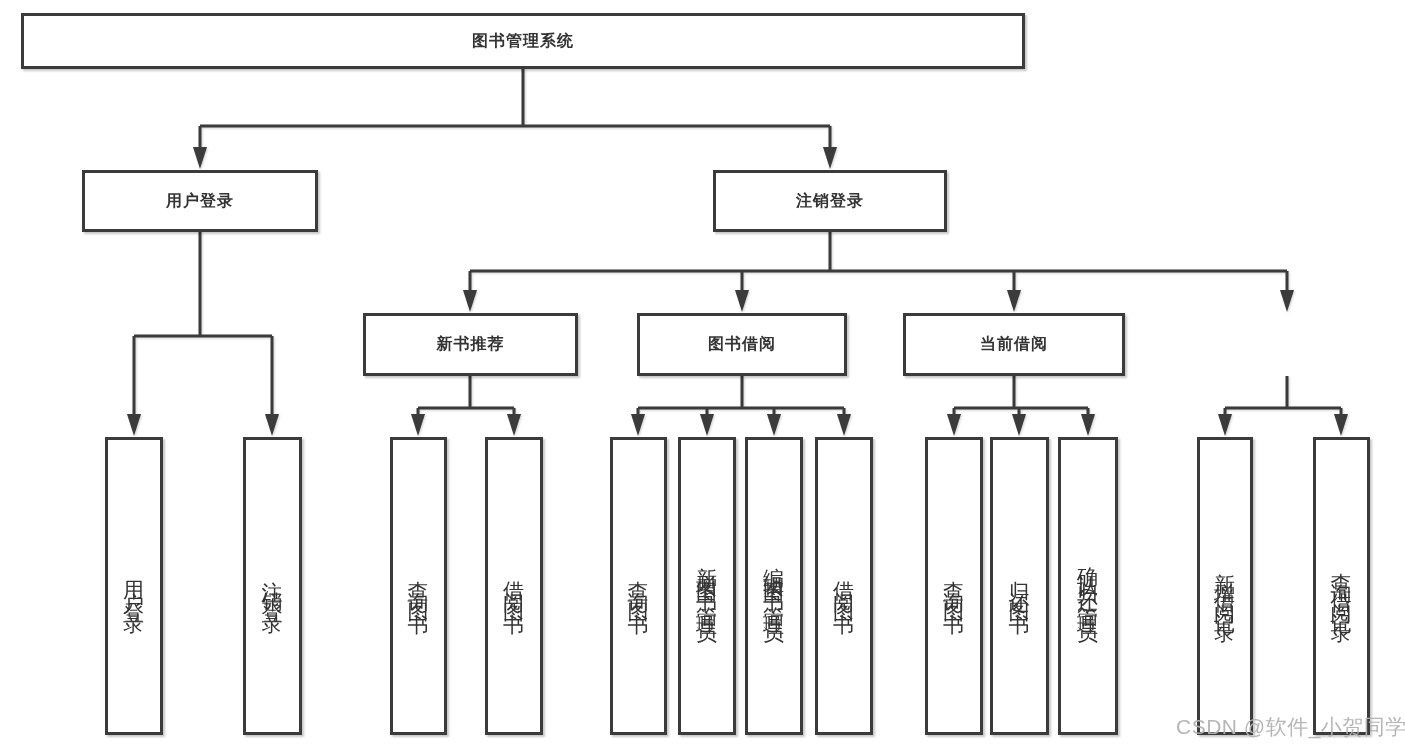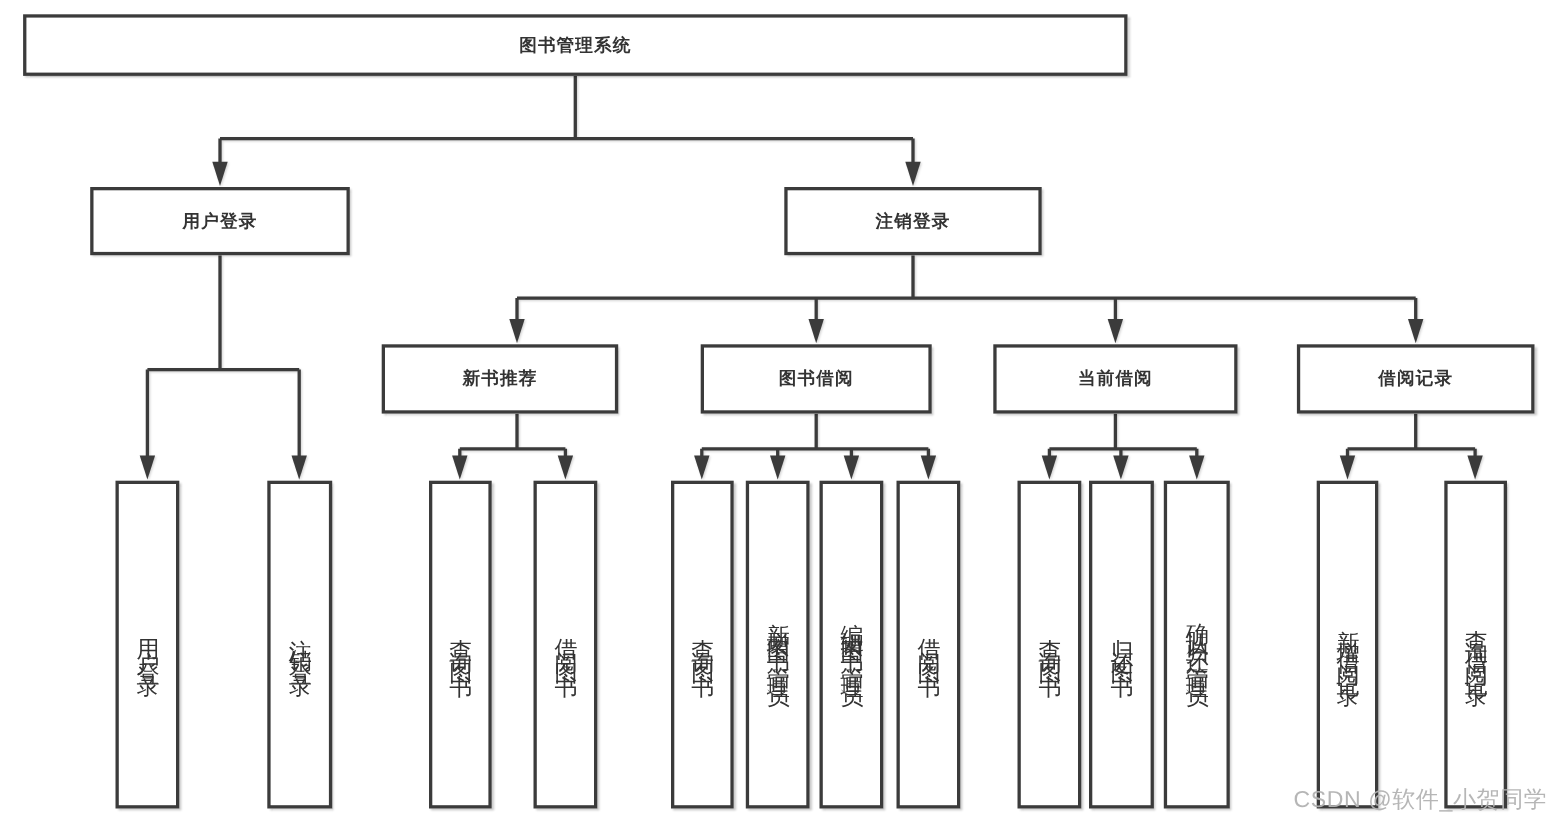--- a/index.html
+++ b/index.html
@@ -98,31 +98,28 @@
     <span class="label">图书管理系统</span>
   </div>
 
   <div class="box" style="left:82px; top:170px; width:236px; height:62px">
     <span class="label">用户登录</span>
   </div>
   <div class="box" style="left:713px; top:170px; width:234px; height:62px">
     <span class="label">注销登录</span>
   </div>
 
-  <div class="box" style="left:347px; top:313px; width:215px; height:63px">
+  <div class="box" style="left:363px; top:313px; width:215px; height:63px">
     <span class="label">新书推荐</span>
   </div>
   <div class="box" style="left:903px; top:313px; width:222px; height:63px">
     <span class="label">当前借阅</span>
   </div>
   <div class="box" style="left:637px; top:313px; width:210px; height:63px">
     <span class="label">图书借阅</span>
-  </div>
-  <div class="box" style="left:1179px; top:313px; width:216px; height:63px">
-    <span class="label">借阅记录</span>
   </div>
 
   <div class="box" style="left:105px; top:437px; width:58px; height:298px">
     <span class="vtext ls4">用户登录</span>
   </div>
   <div class="box" style="left:243px; top:437px; width:59px; height:298px">
     <span class="vtext ls4">注销登录</span>
   </div>
 
   <div class="box" style="left:390px; top:437px; width:57px; height:298px">

